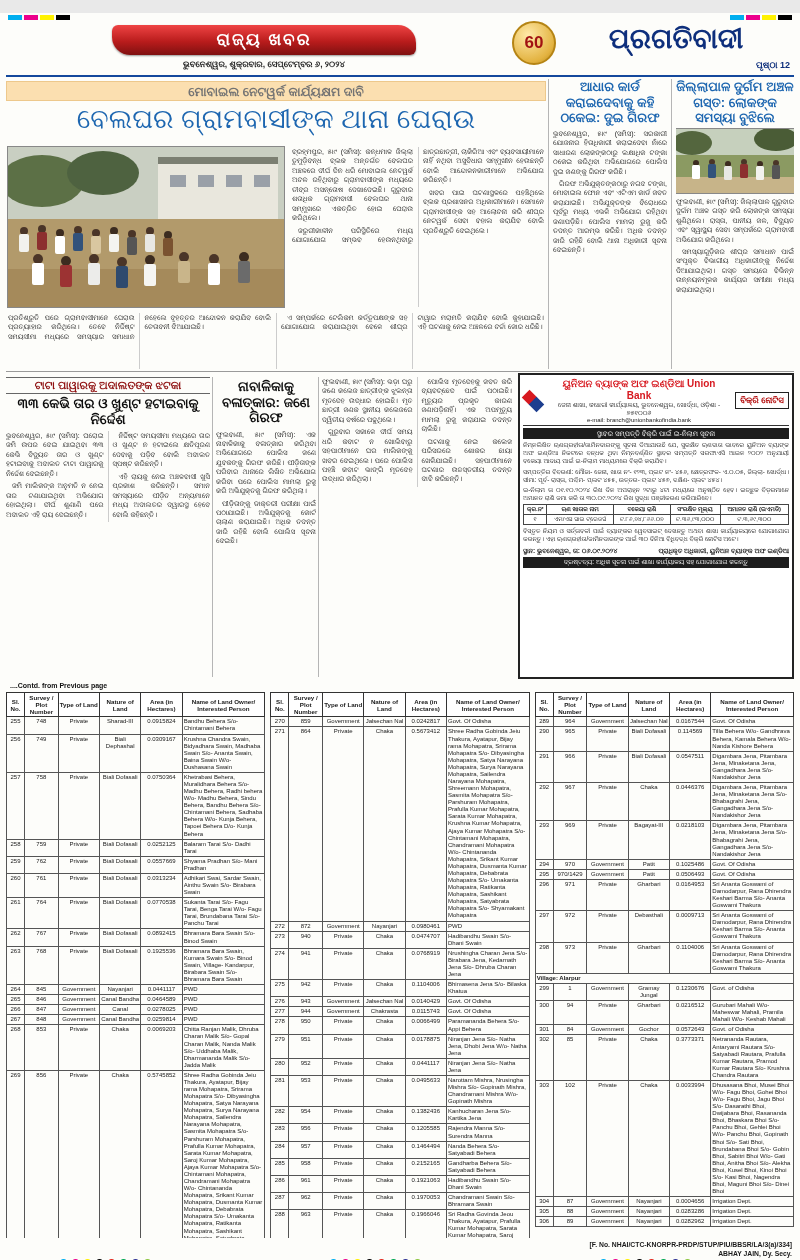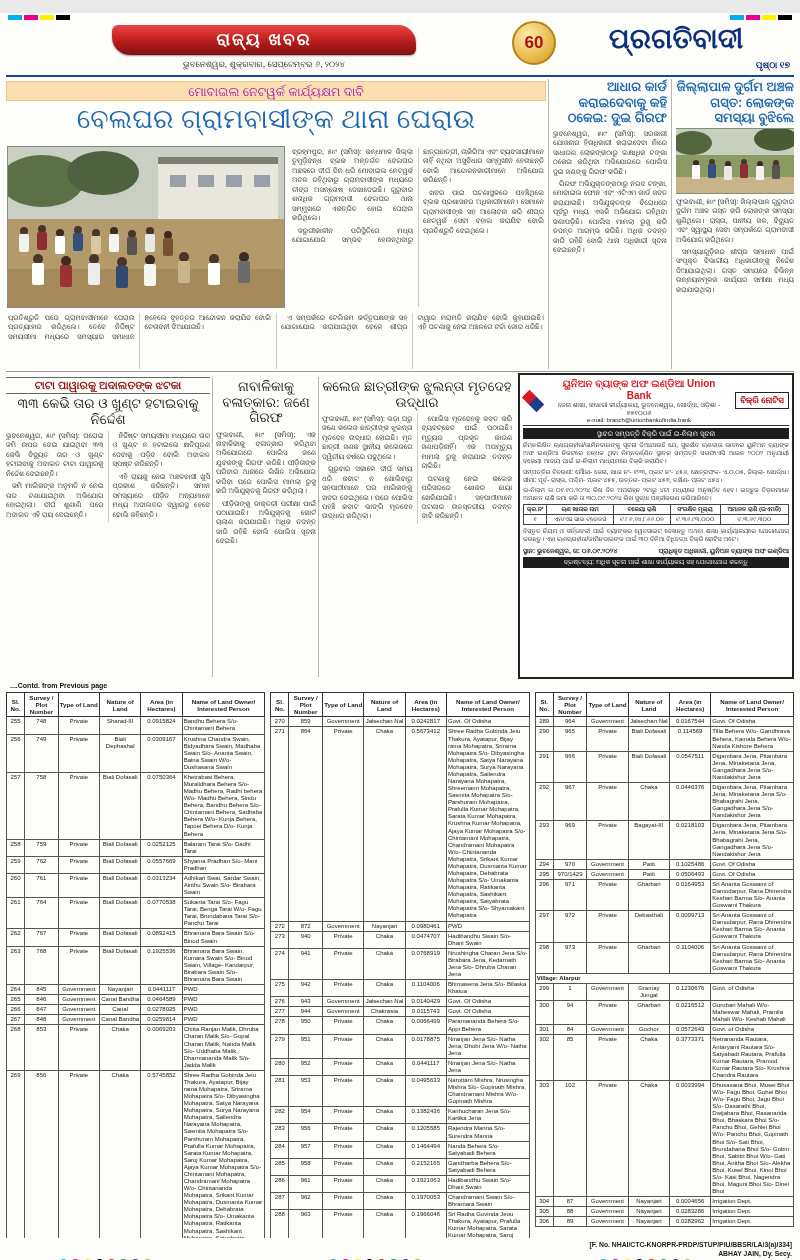--- a/index.html
+++ b/index.html
@@ -11,31 +11,31 @@
   .strip-l{left:8px;}.strip-r{right:8px;}
   .strip span{width:14px;height:5px;display:block;}
   .dots{position:absolute;top:1246px;display:flex;gap:5px;}
   .d1{left:60px;}.d2{left:330px;}.d3{left:600px;}
   .dots span{width:7px;height:7px;border-radius:50%;display:block;}
   
   .banner{position:absolute;left:112px;top:12px;width:304px;height:30px;
           background:linear-gradient(180deg,#ef4444 0%,#b91c1c 55%,#7f1010 100%);
           border-radius:6px 18px 6px 18px;display:flex;align-items:center;justify-content:center;
           color:#fff;font-weight:bold;font-size:17px;letter-spacing:2px;box-shadow:0 1px 2px rgba(0,0,0,.4);}
-  .edition{position:absolute;left:92px;top:46px;width:344px;text-align:center;font-size:8.5px;font-weight:normal;color:#222;}
+  .edition{position:absolute;left:92px;top:46px;width:344px;text-align:center;font-size:8.5px;font-weight:bold;color:#222;}
   .badge50{position:absolute;right:244px;top:8px;width:44px;height:44px;border-radius:50%;
            background:radial-gradient(circle at 35% 30%,#ffe9a8,#e3b341 70%,#b58414);
            border:2px solid #b58414;display:flex;align-items:center;justify-content:center;box-sizing:border-box;}
   .badge50 span{font-size:17px;font-weight:bold;color:#a11212;}
   .wordmark{position:absolute;right:8px;top:10px;width:232px;text-align:center;font-size:28px;font-weight:bold;color:#0e2f7c;white-space:nowrap;overflow:hidden;}
   .pageno{position:absolute;right:10px;top:47px;font-size:9px;font-weight:bold;color:#0e2f7c;}
   .header-rule{position:absolute;left:6px;top:62px;width:788px;border-top:2.5px solid #14489c;}
   
   .kicker{position:absolute;left:6px;top:68px;width:540px;height:20px;line-height:20px;text-align:center;
-          background:#fbdfb0;color:#a21caf;font-weight:normal;font-size:12.5px;border:1px solid #edc88c;box-sizing:border-box;}
+          background:#fbdfb0;color:#737373;font-weight:bold;font-size:12.5px;border:1px solid #edc88c;box-sizing:border-box;}
   .lead-headline{position:absolute;left:6px;top:91px;width:540px;margin:0;text-align:center;
                  font-size:27px;font-weight:normal;color:#1d66b0;line-height:1.15;}
   .lead-photo{position:absolute;left:8px;top:134px;width:276px;height:160px;outline:1px solid #888;}
   .lead-photo svg,.photoB svg{display:block;width:100%;height:100%;}
   .lead-body-right{position:absolute;left:292px;top:134px;width:252px;height:160px;
                    column-count:2;column-gap:10px;column-rule:1px solid #ccc;}
   .lead-body-bottom{position:absolute;left:8px;top:300px;width:536px;height:56px;
                     column-count:4;column-gap:10px;column-rule:1px solid #ccc;}
   .body{font-size:7px;line-height:1.35;text-align:justify;overflow:hidden;}
   .body p{margin:0 0 3px 0;text-indent:6px;}
@@ -43,29 +43,29 @@
   
   .vrule{position:absolute;border-left:1px solid #b5b5b5;}
   .vr1{left:548px;top:66px;height:290px;}
   .vr2{left:671px;top:66px;height:290px;}
   .vr3{left:212px;top:364px;height:300px;}
   .vr4{left:318px;top:364px;height:300px;}
   .hr1{position:absolute;left:6px;top:358px;width:788px;border-top:1px solid #9a9a9a;}
   
   .artA{position:absolute;left:553px;top:66px;width:114px;height:290px;overflow:hidden;}
   .artB{position:absolute;left:676px;top:66px;width:118px;height:290px;overflow:hidden;}
-  .headline-blue{margin:0 0 3px 0;font-size:13px;line-height:1.2;font-weight:bold;color:#1d66b0;text-align:right;}
+  .headline-blue{margin:0 0 3px 0;font-size:13px;line-height:1.2;font-weight:bold;color:#1d66b0;text-align:center;}
   .photoB{width:118px;height:64px;margin:2px 0 4px;outline:1px solid #888;}
   
   .artC{position:absolute;left:6px;top:364px;width:204px;height:302px;overflow:hidden;}
   .artD{position:absolute;left:216px;top:364px;width:100px;height:302px;overflow:hidden;}
   .artE{position:absolute;left:322px;top:364px;width:190px;height:302px;overflow:hidden;}
   .kicker2{font-size:11px;font-weight:bold;color:#8f1111;text-align:center;
            border-top:1px solid #666;border-bottom:1px solid #666;padding:1px 0;margin-bottom:2px;}
-  .mid-head{margin:2px 0 4px;font-size:13.5px;line-height:1.15;text-align:center;color:#0d0d0d;font-weight:normal;}
+  .mid-head{margin:2px 0 4px;font-size:13.5px;line-height:1.15;text-align:center;color:#0d0d0d;font-weight:bold;}
   .cols2{column-count:2;column-gap:9px;column-rule:1px solid #ccc;}
   
   .notice{position:absolute;left:518px;top:360px;width:276px;height:306px;border:2px solid #222;background:#fff;
           padding:3px;box-sizing:border-box;overflow:hidden;}
   .n-head{display:flex;align-items:center;gap:9px;border-bottom:1px solid #333;padding-bottom:2px;}
   .ub-logo{width:20px;height:20px;position:relative;flex:0 0 auto;}
   .ub-logo .r{position:absolute;left:1px;top:1px;width:11px;height:11px;background:#d71920;transform:rotate(45deg);}
   .ub-logo .b{position:absolute;right:1px;bottom:1px;width:11px;height:11px;background:#1d3e8f;transform:rotate(45deg);}
   .n-id{flex:1;text-align:center;overflow:hidden;}
   .n-bank{font-size:10px;font-weight:bold;color:#d71920;}
@@ -109,21 +109,21 @@
     </div>
 
   <div class="banner">
     <span>ରାଜ୍ୟ ଖବର</span>
   </div>
   <div class="edition">ଭୁବନେଶ୍ୱର, ଶୁକ୍ରବାର, ସେପ୍ଟେମ୍ବର ୬, ୨୦୨୪</div>
   <div class="badge50">
     <span>60</span>
   </div>
   <div class="wordmark">ପ୍ରଗତିବାଦୀ</div>
-  <div class="pageno">ପୃଷ୍ଠା ୧୭</div>
+  <div class="pageno">ପୃଷ୍ଠା 12</div>
   <div class="header-rule"></div>
 
   <div class="kicker">ମୋବାଇଲ ନେଟୱର୍କ କାର୍ଯ୍ୟକ୍ଷମ ଦାବି</div>
   <h1 class="lead-headline">ବେଲଘର ଗ୍ରାମବାସୀଙ୍କ ଥାନା ଘେରାଉ</h1>
   <div class="lead-photo">
     <svg viewBox="0 0 276 160" preserveAspectRatio="none">
       <rect x="0" y="0" width="276" height="72" fill="#c9cfc2"></rect>
       <ellipse cx="34" cy="34" rx="42" ry="26" fill="#5c7046"></ellipse>
       <ellipse cx="95" cy="26" rx="36" ry="22" fill="#4e6240"></ellipse>
       <rect x="150" y="10" width="120" height="66" fill="#e9e7dd"></rect>
@@ -287,21 +287,20 @@
 
   <div class="artD">
     <div class="mid-head">ନାବାଳିକାକୁ ବଳାତ୍କାର: ଜଣେ ଗିରଫ</div>
     <div class="body">
         <p>ଫୁଲବାଣୀ, ୫ା୯ (ସମିସ): ଏକ ନାବାଳିକାକୁ ବଳାତ୍କାର କରିଥିବା ଅଭିଯୋଗରେ ପୋଲିସ ଜଣେ ଯୁବକଙ୍କୁ ଗିରଫ କରିଛି। ପୀଡ଼ିତାଙ୍କ ପରିବାର ଥାନାରେ ଲିଖିତ ଅଭିଯୋଗ କରିବା ପରେ ପୋଲିସ ମାମଲା ରୁଜୁ କରି ଅଭିଯୁକ୍ତକୁ ଗିରଫ କରିଥିଲା।</p>
         <p>ପୀଡ଼ିତାଙ୍କୁ ଡାକ୍ତରୀ ପରୀକ୍ଷା ପାଇଁ ପଠାଯାଇଛି। ଅଭିଯୁକ୍ତକୁ କୋର୍ଟ ଚାଲାଣ କରାଯାଇଛି। ଅଧିକ ତଦନ୍ତ ଜାରି ରହିଛି ବୋଲି ପୋଲିସ ସୂଚନା ଦେଇଛି।</p>
       </div>
   </div>
 
   <div class="artE">
-    <div class="mid-head">କଲେଜ ଛାତ୍ରୀଙ୍କ ଝୁଲନ୍ତା ମୃତଦେହ ଉଦ୍ଧାର</div>
     <div class="body cols2">
         <p>ଫୁଲବାଣୀ, ୫ା୯ (ସମିସ): ଭଡ଼ା ଘରୁ ଜଣେ କଲେଜ ଛାତ୍ରୀଙ୍କ ଝୁଲନ୍ତା ମୃତଦେହ ଉଦ୍ଧାର ହୋଇଛି। ମୃତ ଛାତ୍ରୀ ଜଣକ ସ୍ଥାନୀୟ କଲେଜରେ ଦ୍ୱିତୀୟ ବର୍ଷରେ ପଢୁଥିଲେ।</p>
         <p>ଗୁରୁବାର ସକାଳେ ଦୀର୍ଘ ସମୟ ଧରି କବାଟ ନ ଖୋଲିବାରୁ ସହପାଠୀମାନେ ଘର ମାଲିକଙ୍କୁ ଖବର ଦେଇଥିଲେ। ପରେ ପୋଲିସ ପହଞ୍ଚି କବାଟ ଭାଙ୍ଗି ମୃତଦେହ ଉଦ୍ଧାର କରିଥିଲା।</p>
         <p>ପୋଲିସ ମୃତଦେହକୁ ଜବତ କରି ବ୍ୟବଚ୍ଛେଦ ପାଇଁ ପଠାଇଛି। ମୃତ୍ୟୁର ପ୍ରକୃତ କାରଣ ଜଣାପଡ଼ିନାହିଁ। ଏକ ଅପମୃତ୍ୟୁ ମାମଲା ରୁଜୁ କରାଯାଇ ତଦନ୍ତ ଚାଲିଛି।</p>
         <p>ଘଟଣାକୁ ନେଇ କଲେଜ ପରିସରରେ ଶୋକର ଛାୟା ଖେଳିଯାଇଛି। ସହପାଠୀମାନେ ଘଟଣାର ଉଚ୍ଚସ୍ତରୀୟ ତଦନ୍ତ ଦାବି କରିଛନ୍ତି।</p>
       </div>
   </div>
 
   <div class="notice">
     <div class="n-head">

